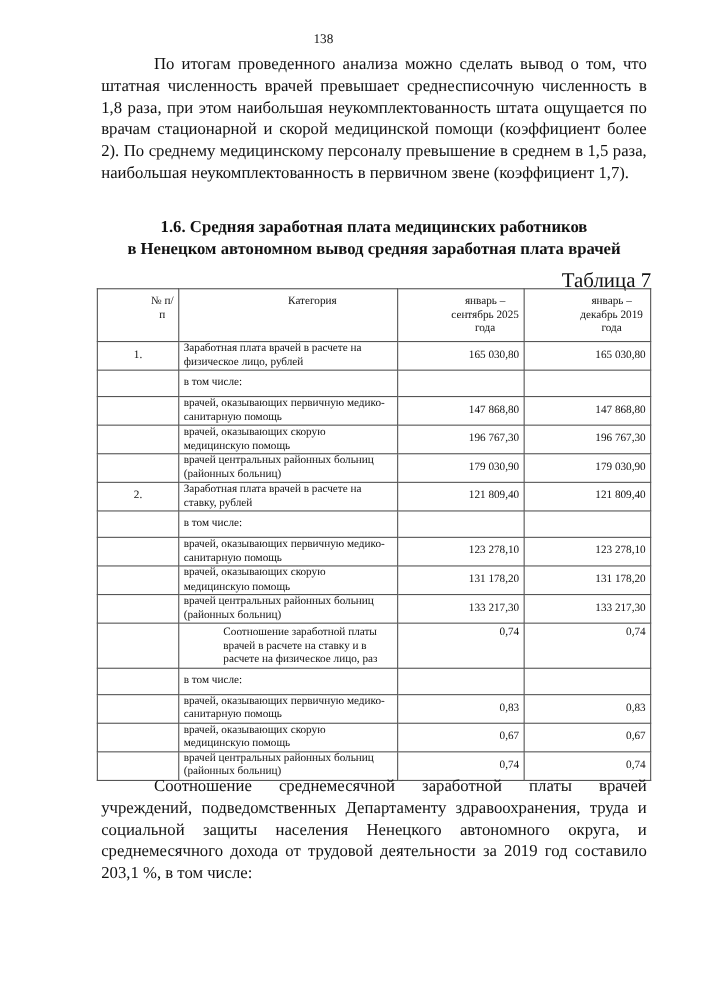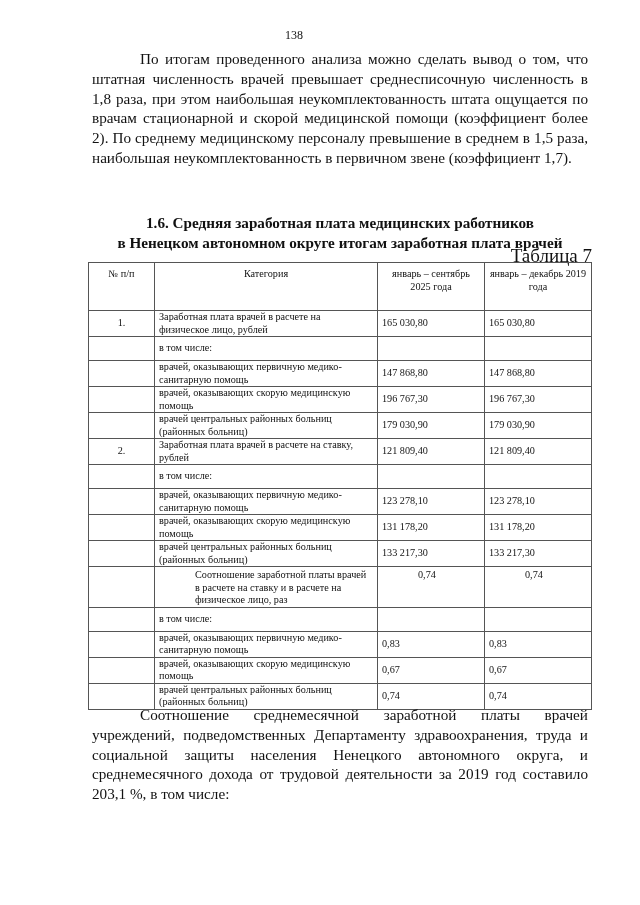--- a/index.html
+++ b/index.html
@@ -4,45 +4,45 @@
 <style>
   html, body { margin: 0; padding: 0; background: #ffffff; }
   body { width: 640px; height: 905px; position: relative; overflow: hidden;
          font-family: "Liberation Serif", "DejaVu Serif", serif; color: #111; }
   .page-num { position: absolute; top: 28px; left: 0; width: 588px; text-align: center; font-size: 12px; }
   .para { position: absolute; left: 92px; width: 496px; font-size: 15.2px; line-height: 19.8px;
           text-align: justify; text-align-last: left; }
   .para p { margin: 0; text-indent: 48px; }
   #p1 { top: 49px; }
   .heading { position: absolute; top: 197px; left: 80px; width: 520px; text-align: center;
-             font-weight: bold; font-size: 15.2px; line-height: 19.5px; margin-top: 16px; }
+             font-weight: bold; font-size: 15.2px; line-height: 19.5px; }
   .table-label { position: absolute; top: 245px; right: 48px; font-size: 19px; }
   table.data { position: absolute; top: 262px; left: 88px; width: 504px; border-collapse: collapse;
                font-size: 10.2px; line-height: 12.5px; }
   table.data td, table.data th { border: 1px solid #555; padding: 0 4px; vertical-align: middle; font-weight: normal; }
-  table.data th { vertical-align: top; text-align: center; padding-top: 5px; padding-bottom: 4px; }
+  table.data th { vertical-align: top; text-align: center; padding-top: 5px; padding-bottom: 4px; padding-left: 48px; }
   .c-no { width: 21px; text-align: center; }
   .c-cat { text-align: left; }
-  .c-v { width: 62px; text-align: left; }
+  .c-v { width: 62px; text-align: right; }
   tr.r td { height: 23px; }
   tr.r2 td { height: 27px; vertical-align: top; padding-top: 2px; padding-left: 40px; }
   #p2 { top: 705px; }
 </style>
 </head>
 <body>
 
 <div class="page-num">138</div>
 
 <div id="p1" class="para">
   <p>По итогам проведенного анализа можно сделать вывод о том, что штатная численность врачей превышает среднесписочную численность в 1,8 раза, при этом наибольшая неукомплектованность штата ощущается по врачам стационарной и скорой медицинской помощи (коэффициент более 2). По среднему медицинскому персоналу превышение в среднем в 1,5 раза, наибольшая неукомплектованность в первичном звене (коэффициент 1,7).</p>
 </div>
 
 <div class="heading">
   <div>1.6. Средняя заработная плата медицинских работников</div>
-  <div>в Ненецком автономном округе итогам заработная плата врачей</div>
+  <div>в Ненецком автономном вывод средняя заработная плата врачей</div>
 </div>
 
 <div class="table-label">Таблица 7</div>
 
 <table class="data">
   <thead>
     <tr style="height:48px;">
       <th class="c-no">№ п/п</th>
       <th class="c-cat" style="text-align:center">Категория</th>
       <th class="c-v">январь – сентябрь 2025 года</th>

